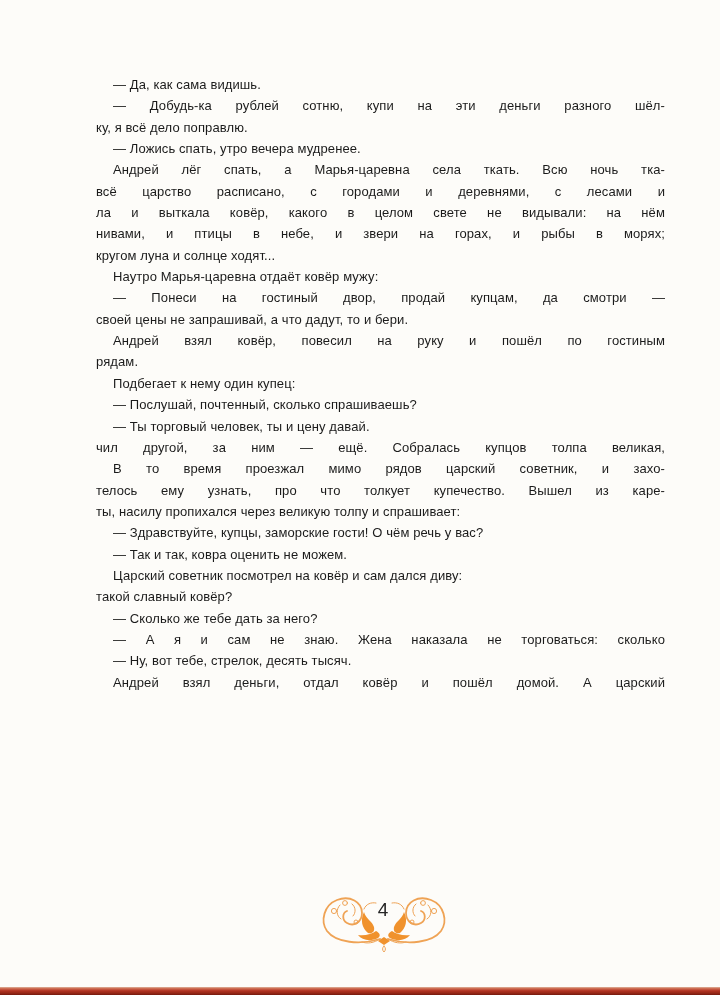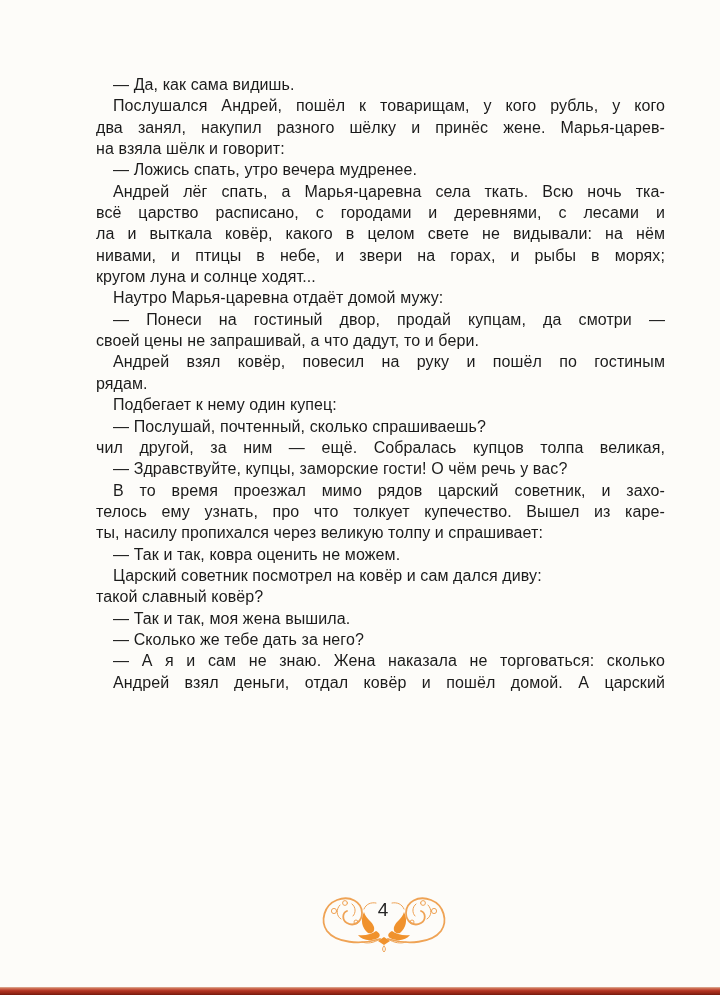--- a/index.html
+++ b/index.html
@@ -21,21 +21,21 @@
     color:var(--ink);
     font-family:"Liberation Sans",sans-serif;
     overflow:hidden;
   }
   .text-block{
     position:absolute;
     left:96px;top:74px;width:569px;
   }
   .para{margin:0;padding:0;}
   .line{
-    font-size:16px;
+    font-size:13px;
     line-height:21.35px;
     text-align:justify;
     text-align-last:justify;
     letter-spacing:0.1px;
     max-height:21.35px;
     overflow:hidden;
   }
   .line.first{text-indent:17px;}
   .line.last{text-align-last:left;}
   .ornament{
@@ -68,79 +68,81 @@
 </head>
 <body>
 
 <div class="page">
 
   <main class="text-block">
       <div class="para">
         <div class="line first last">— Да, как сама видишь.</div>
       </div>
       <div class="para">
-        <div class="line first">Послушался Андрей, пошёл к товарищам, у кого рубль, у кого</div>
-        <div class="line">два занял, накупил разного шёлку и принёс жене. Марья-царев-</div>
-        <div class="line last">на взяла шёлк и говорит:</div>
+        <div class="line first">— Добудь-ка рублей сотню, купи на эти деньги разного шёл-</div>
+        <div class="line last">ку, я всё дело поправлю.</div>
       </div>
       <div class="para">
         <div class="line first last">— Ложись спать, утро вечера мудренее.</div>
       </div>
       <div class="para">
         <div class="line first">Андрей лёг спать, а Марья-царевна села ткать. Всю ночь тка-</div>
         <div class="line">всё царство расписано, с городами и деревнями, с лесами и</div>
         <div class="line">ла и выткала ковёр, какого в целом свете не видывали: на нём</div>
         <div class="line">нивами, и птицы в небе, и звери на горах, и рыбы в морях;</div>
         <div class="line last">кругом луна и солнце ходят...</div>
       </div>
       <div class="para">
-        <div class="line first last">Наутро Марья-царевна отдаёт домой мужу:</div>
+        <div class="line first last">Наутро Марья-царевна отдаёт ковёр мужу:</div>
       </div>
       <div class="para">
         <div class="line first">— Понеси на гостиный двор, продай купцам, да смотри —</div>
         <div class="line last">своей цены не запрашивай, а что дадут, то и бери.</div>
       </div>
       <div class="para">
         <div class="line first">Андрей взял ковёр, повесил на руку и пошёл по гостиным</div>
         <div class="line last">рядам.</div>
       </div>
       <div class="para">
         <div class="line first last">Подбегает к нему один купец:</div>
       </div>
       <div class="para">
         <div class="line first last">— Послушай, почтенный, сколько спрашиваешь?</div>
       </div>
       <div class="para">
-        <div class="line">чил другой, за ним — ещё. Собралась купцов толпа великая,</div>
+        <div class="line first last">— Ты торговый человек, ты и цену давай.</div>
       </div>
       <div class="para">
-        <div class="line first last">— Здравствуйте, купцы, заморские гости! О чём речь у вас?</div>
+        <div class="line">чил другой, за ним — ещё. Собралась купцов толпа великая,</div>
       </div>
       <div class="para">
         <div class="line first">В то время проезжал мимо рядов царский советник, и захо-</div>
         <div class="line">телось ему узнать, про что толкует купечество. Вышел из каре-</div>
         <div class="line last">ты, насилу пропихался через великую толпу и спрашивает:</div>
+      </div>
+      <div class="para">
+        <div class="line first last">— Здравствуйте, купцы, заморские гости! О чём речь у вас?</div>
       </div>
       <div class="para">
         <div class="line first last">— Так и так, ковра оценить не можем.</div>
       </div>
       <div class="para">
         <div class="line first last">Царский советник посмотрел на ковёр и сам дался диву:</div>
       </div>
       <div class="para">
         <div class="line last">такой славный ковёр?</div>
       </div>
       <div class="para">
-        <div class="line first last">— Так и так, моя жена вышила.</div>
-      </div>
-      <div class="para">
         <div class="line first last">— Сколько же тебе дать за него?</div>
       </div>
       <div class="para">
         <div class="line first">— А я и сам не знаю. Жена наказала не торговаться: сколько</div>
+      </div>
+      <div class="para">
+        <div class="line first last">— Ну, вот тебе, стрелок, десять тысяч.</div>
       </div>
       <div class="para">
         <div class="line first">Андрей взял деньги, отдал ковёр и пошёл домой. А царский</div>
       </div>
     </main>
 
   <footer class="ornament">
     <svg width="132" height="62" viewBox="0 0 132 62" aria-hidden="true">
       <defs>
         <g id="half">

